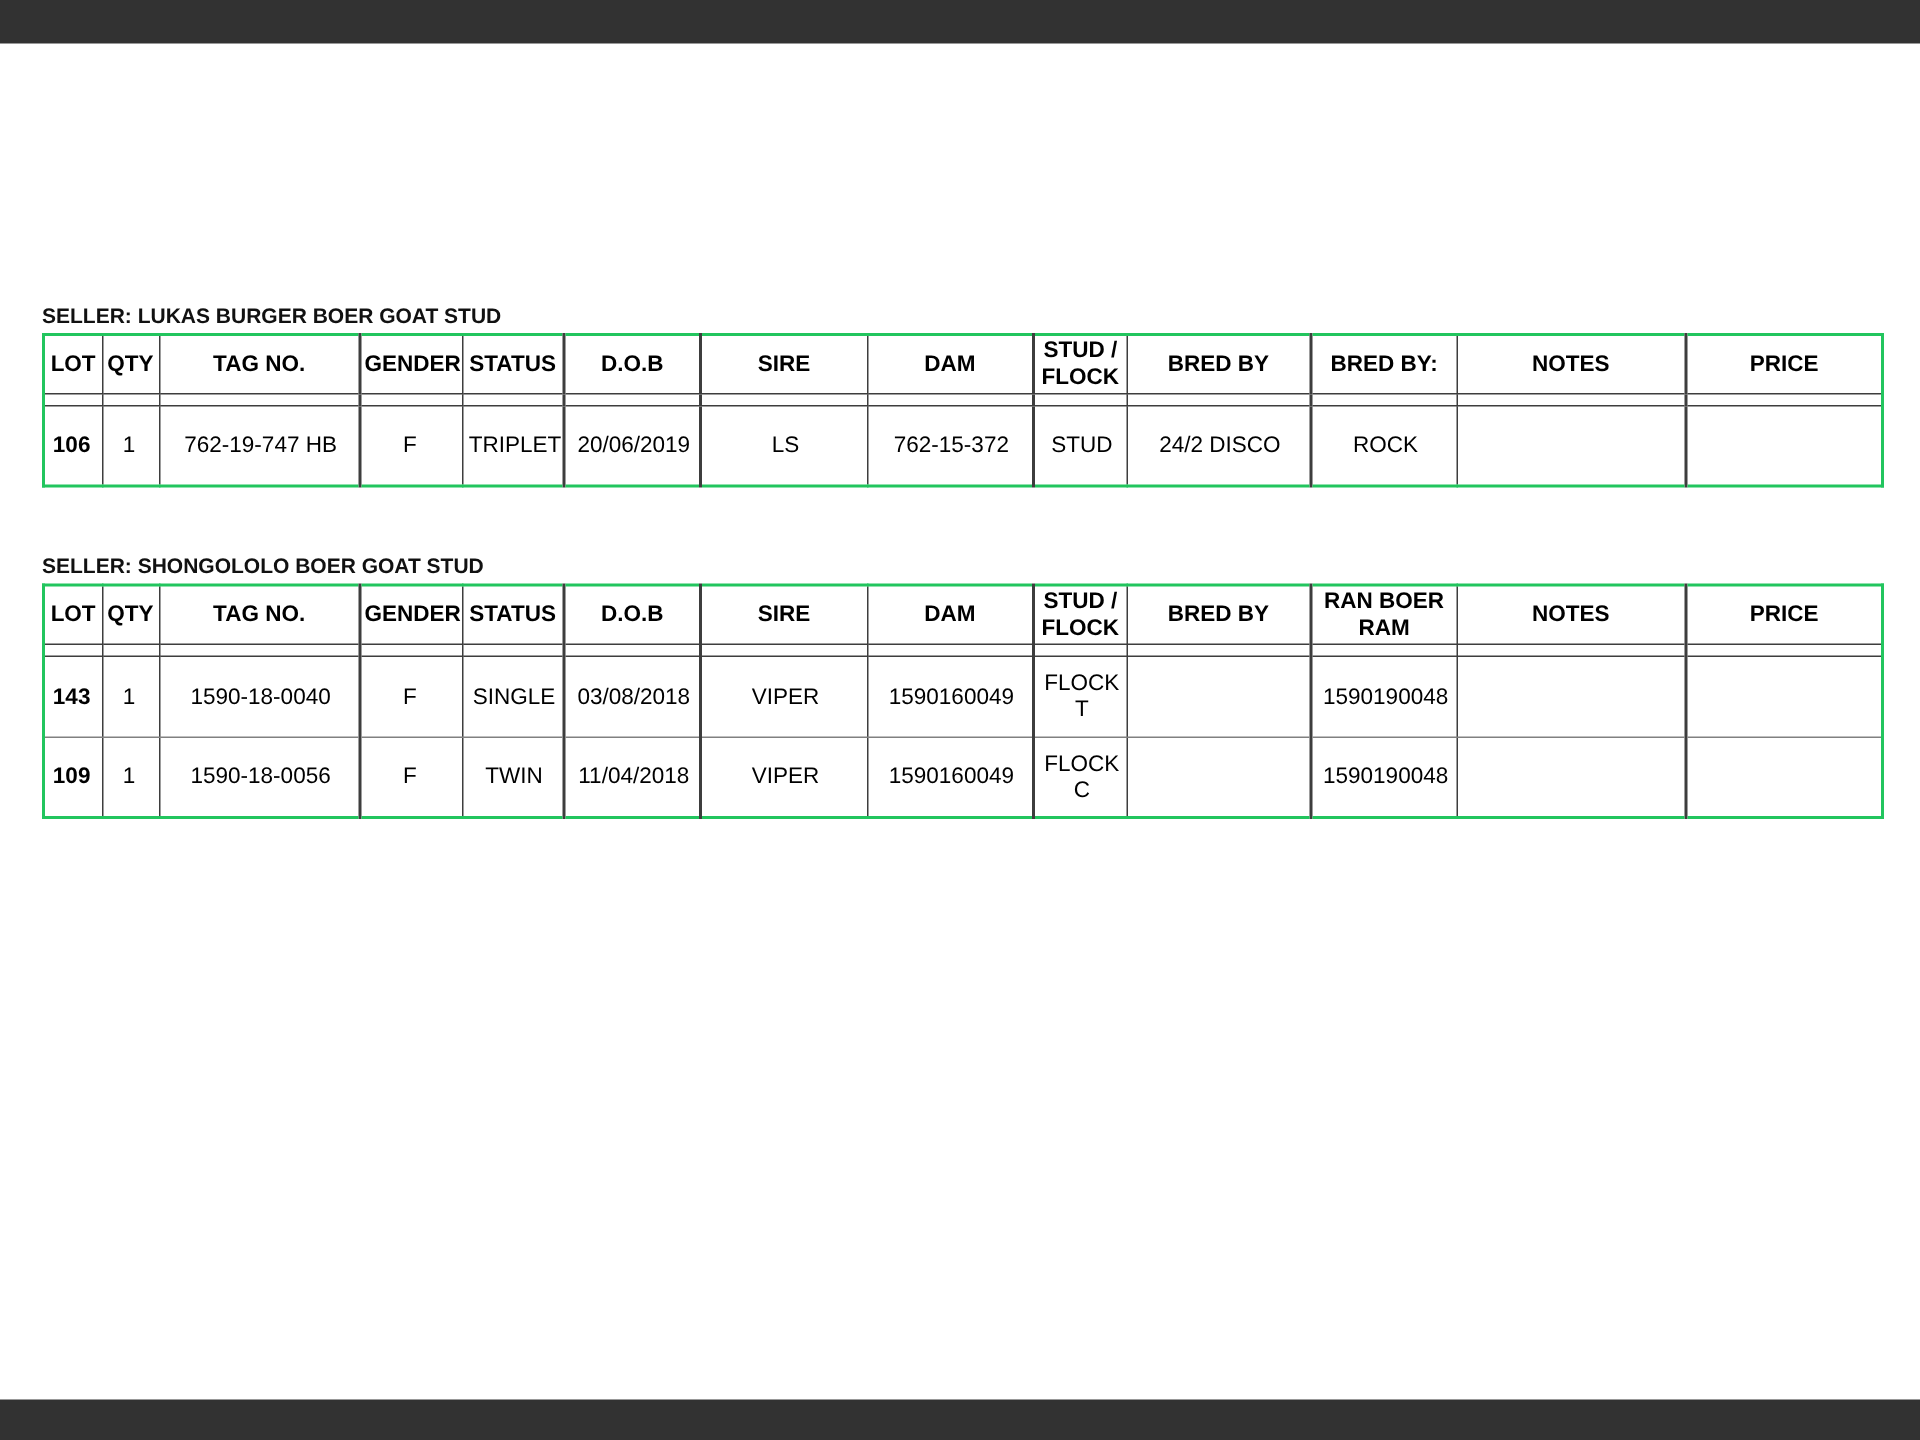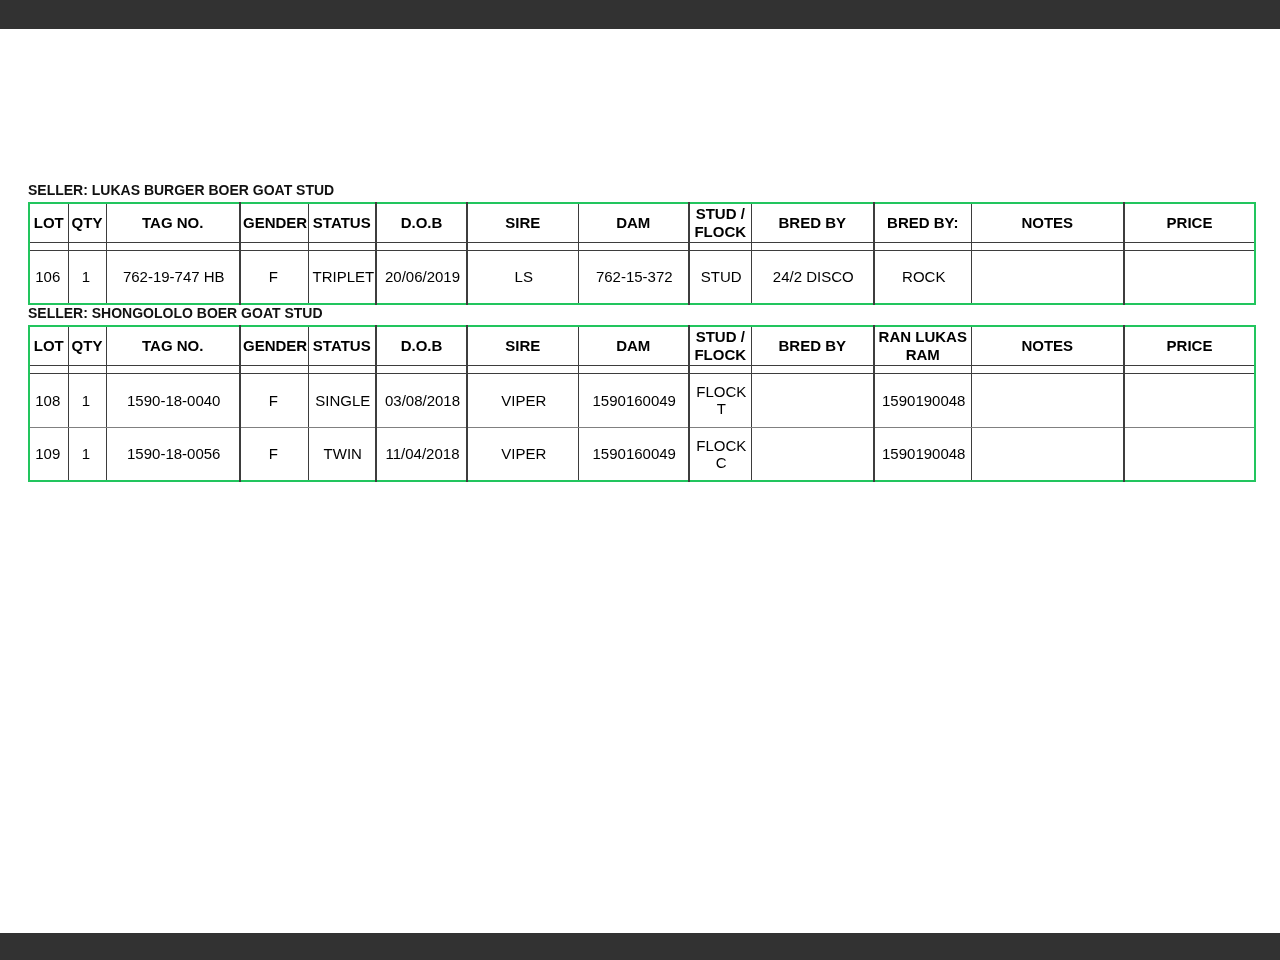--- a/index.html
+++ b/index.html
@@ -14,34 +14,34 @@
     position: absolute; top: 0; left: 0;
     width: 1280px; height: 29px;
     background: #323232;
   }
   .bottombar {
     position: absolute; bottom: 0; left: 0;
     width: 1280px; height: 27px;
     background: #323232;
   }
   .doc {
-    position: absolute; top: 19px; left: 0;
+    position: absolute; top: 39px; left: 0;
     width: 1188px;
     padding-left: 28px;
     box-sizing: border-box;
   }
   h2.seller {
     margin: 0;
     font-size: 14px;
     font-weight: bold;
     color: #111111;
     letter-spacing: 0px;
   }
   h2.seller.first  { margin-top: 163px; margin-bottom: 4px; }
-  h2.seller.second {  margin-bottom: 4px; }
+  h2.seller.second { margin-top: 44px;  margin-bottom: 4px; }
 
   table.lots {
     border-collapse: collapse;
     table-layout: fixed;
     width: 1226px;
     border: 2px solid #22c55e;
   }
   table.lots th, table.lots td {
     border: 1px solid #3d3d3d;
     overflow: hidden;
@@ -62,21 +62,21 @@
     height: 54px;
     font-size: 15px;
     color: #000000;
     vertical-align: middle;
     text-align: center;
     padding: 0 2px 0 4px;
     border-top-color: #808080;
     border-bottom-color: #808080;
   }
   
-  table.lots tr.data td:nth-child(1) { text-align: center; font-weight: normal; padding-left: 0; }
+  table.lots tr.data td:nth-child(1) { text-align: center; font-weight: bold; padding-left: 0; }
   table.lots tr.data td:nth-child(2) { text-align: center; padding-left: 0; }
   table.lots tr.data td:nth-child(4) { text-align: center; padding-left: 0; }
   
   table.lots th:nth-child(4),  table.lots td:nth-child(4),
   table.lots th:nth-child(6),  table.lots td:nth-child(6),
   table.lots th:nth-child(7),  table.lots td:nth-child(7),
   table.lots th:nth-child(9),  table.lots td:nth-child(9),
   table.lots th:nth-child(11), table.lots td:nth-child(11),
   table.lots th:nth-child(13), table.lots td:nth-child(13) {
     border-left-width: 2px;
@@ -179,21 +179,21 @@
           <th>LOT</th>
           <th>QTY</th>
           <th>TAG NO.</th>
           <th>GENDER</th>
           <th>STATUS</th>
           <th>D.O.B</th>
           <th>SIRE</th>
           <th>DAM</th>
           <th>STUD / FLOCK</th>
           <th>BRED BY</th>
-          <th>RAN LUKAS RAM</th>
+          <th>RAN BOER RAM</th>
           <th>NOTES</th>
           <th>PRICE</th>
         </tr>
       </thead>
       <tbody>
         <tr class="spacer">
           <td></td>
           <td></td>
           <td></td>
           <td></td>
@@ -201,21 +201,21 @@
           <td></td>
           <td></td>
           <td></td>
           <td></td>
           <td></td>
           <td></td>
           <td></td>
           <td></td>
         </tr>
         <tr class="data">
-          <td>108</td>
+          <td>143</td>
           <td>1</td>
           <td>1590-18-0040</td>
           <td>F</td>
           <td>SINGLE</td>
           <td>03/08/2018</td>
           <td>VIPER</td>
           <td>1590160049</td>
           <td>FLOCK T</td>
           <td></td>
           <td>1590190048</td>

